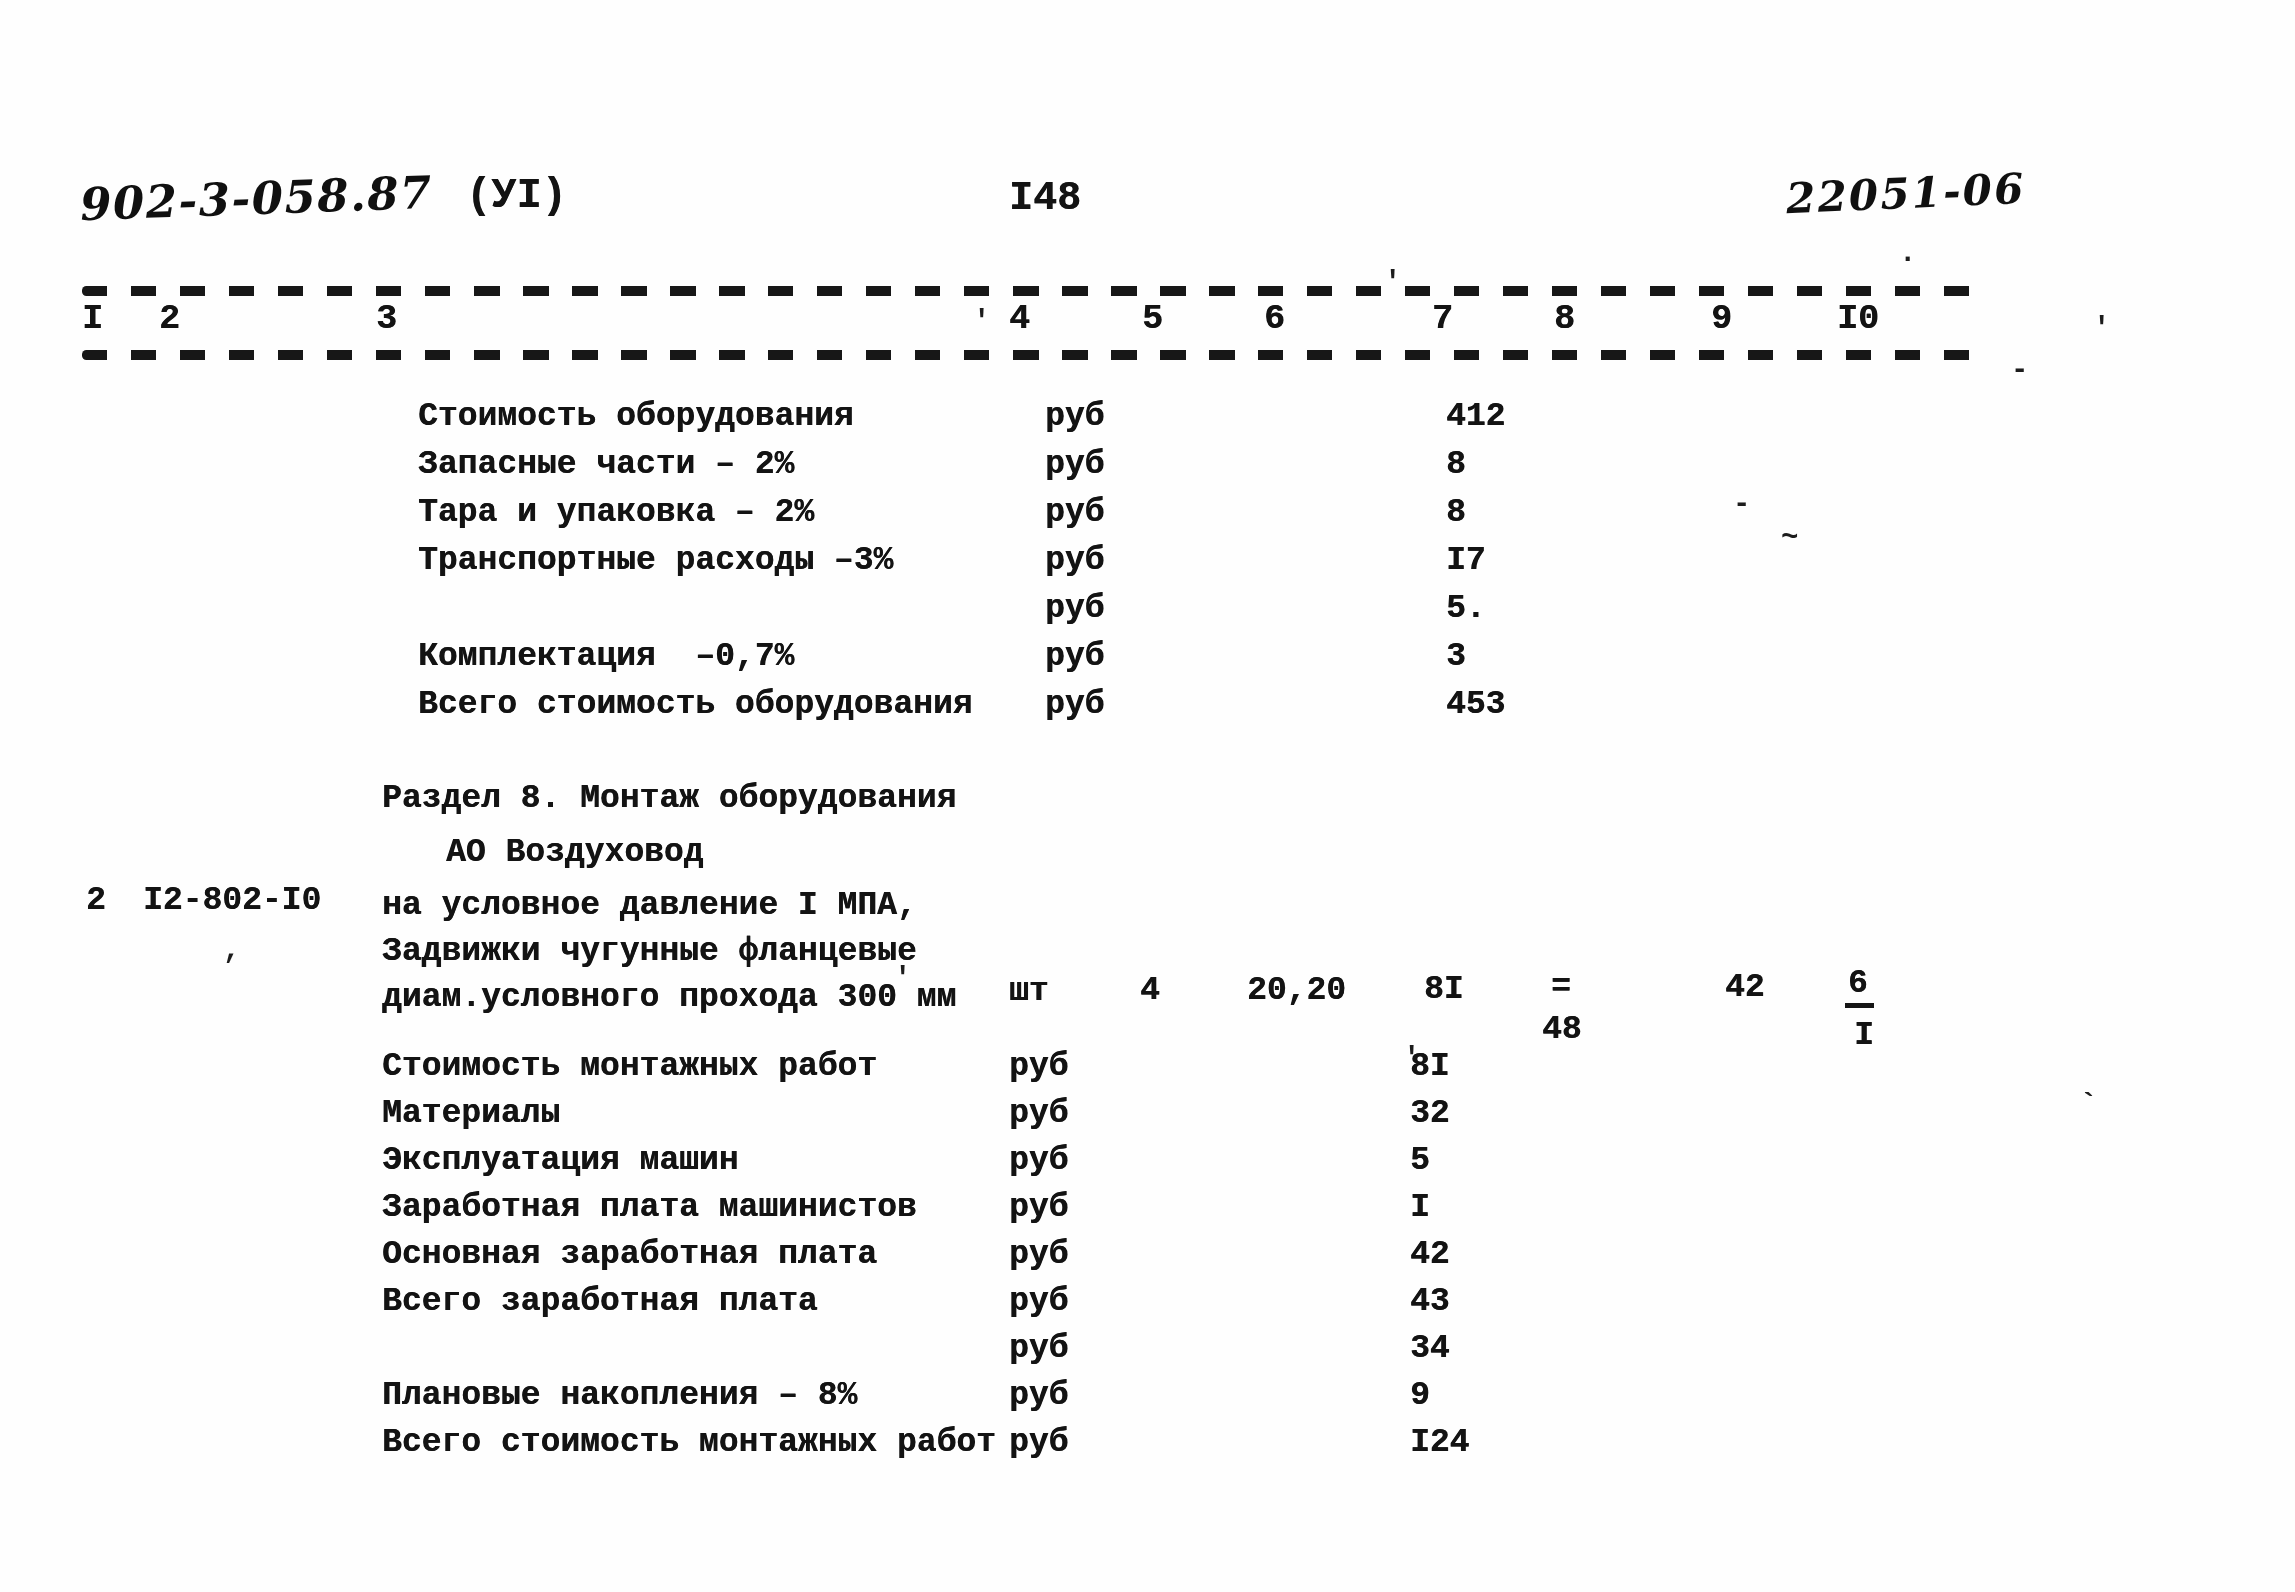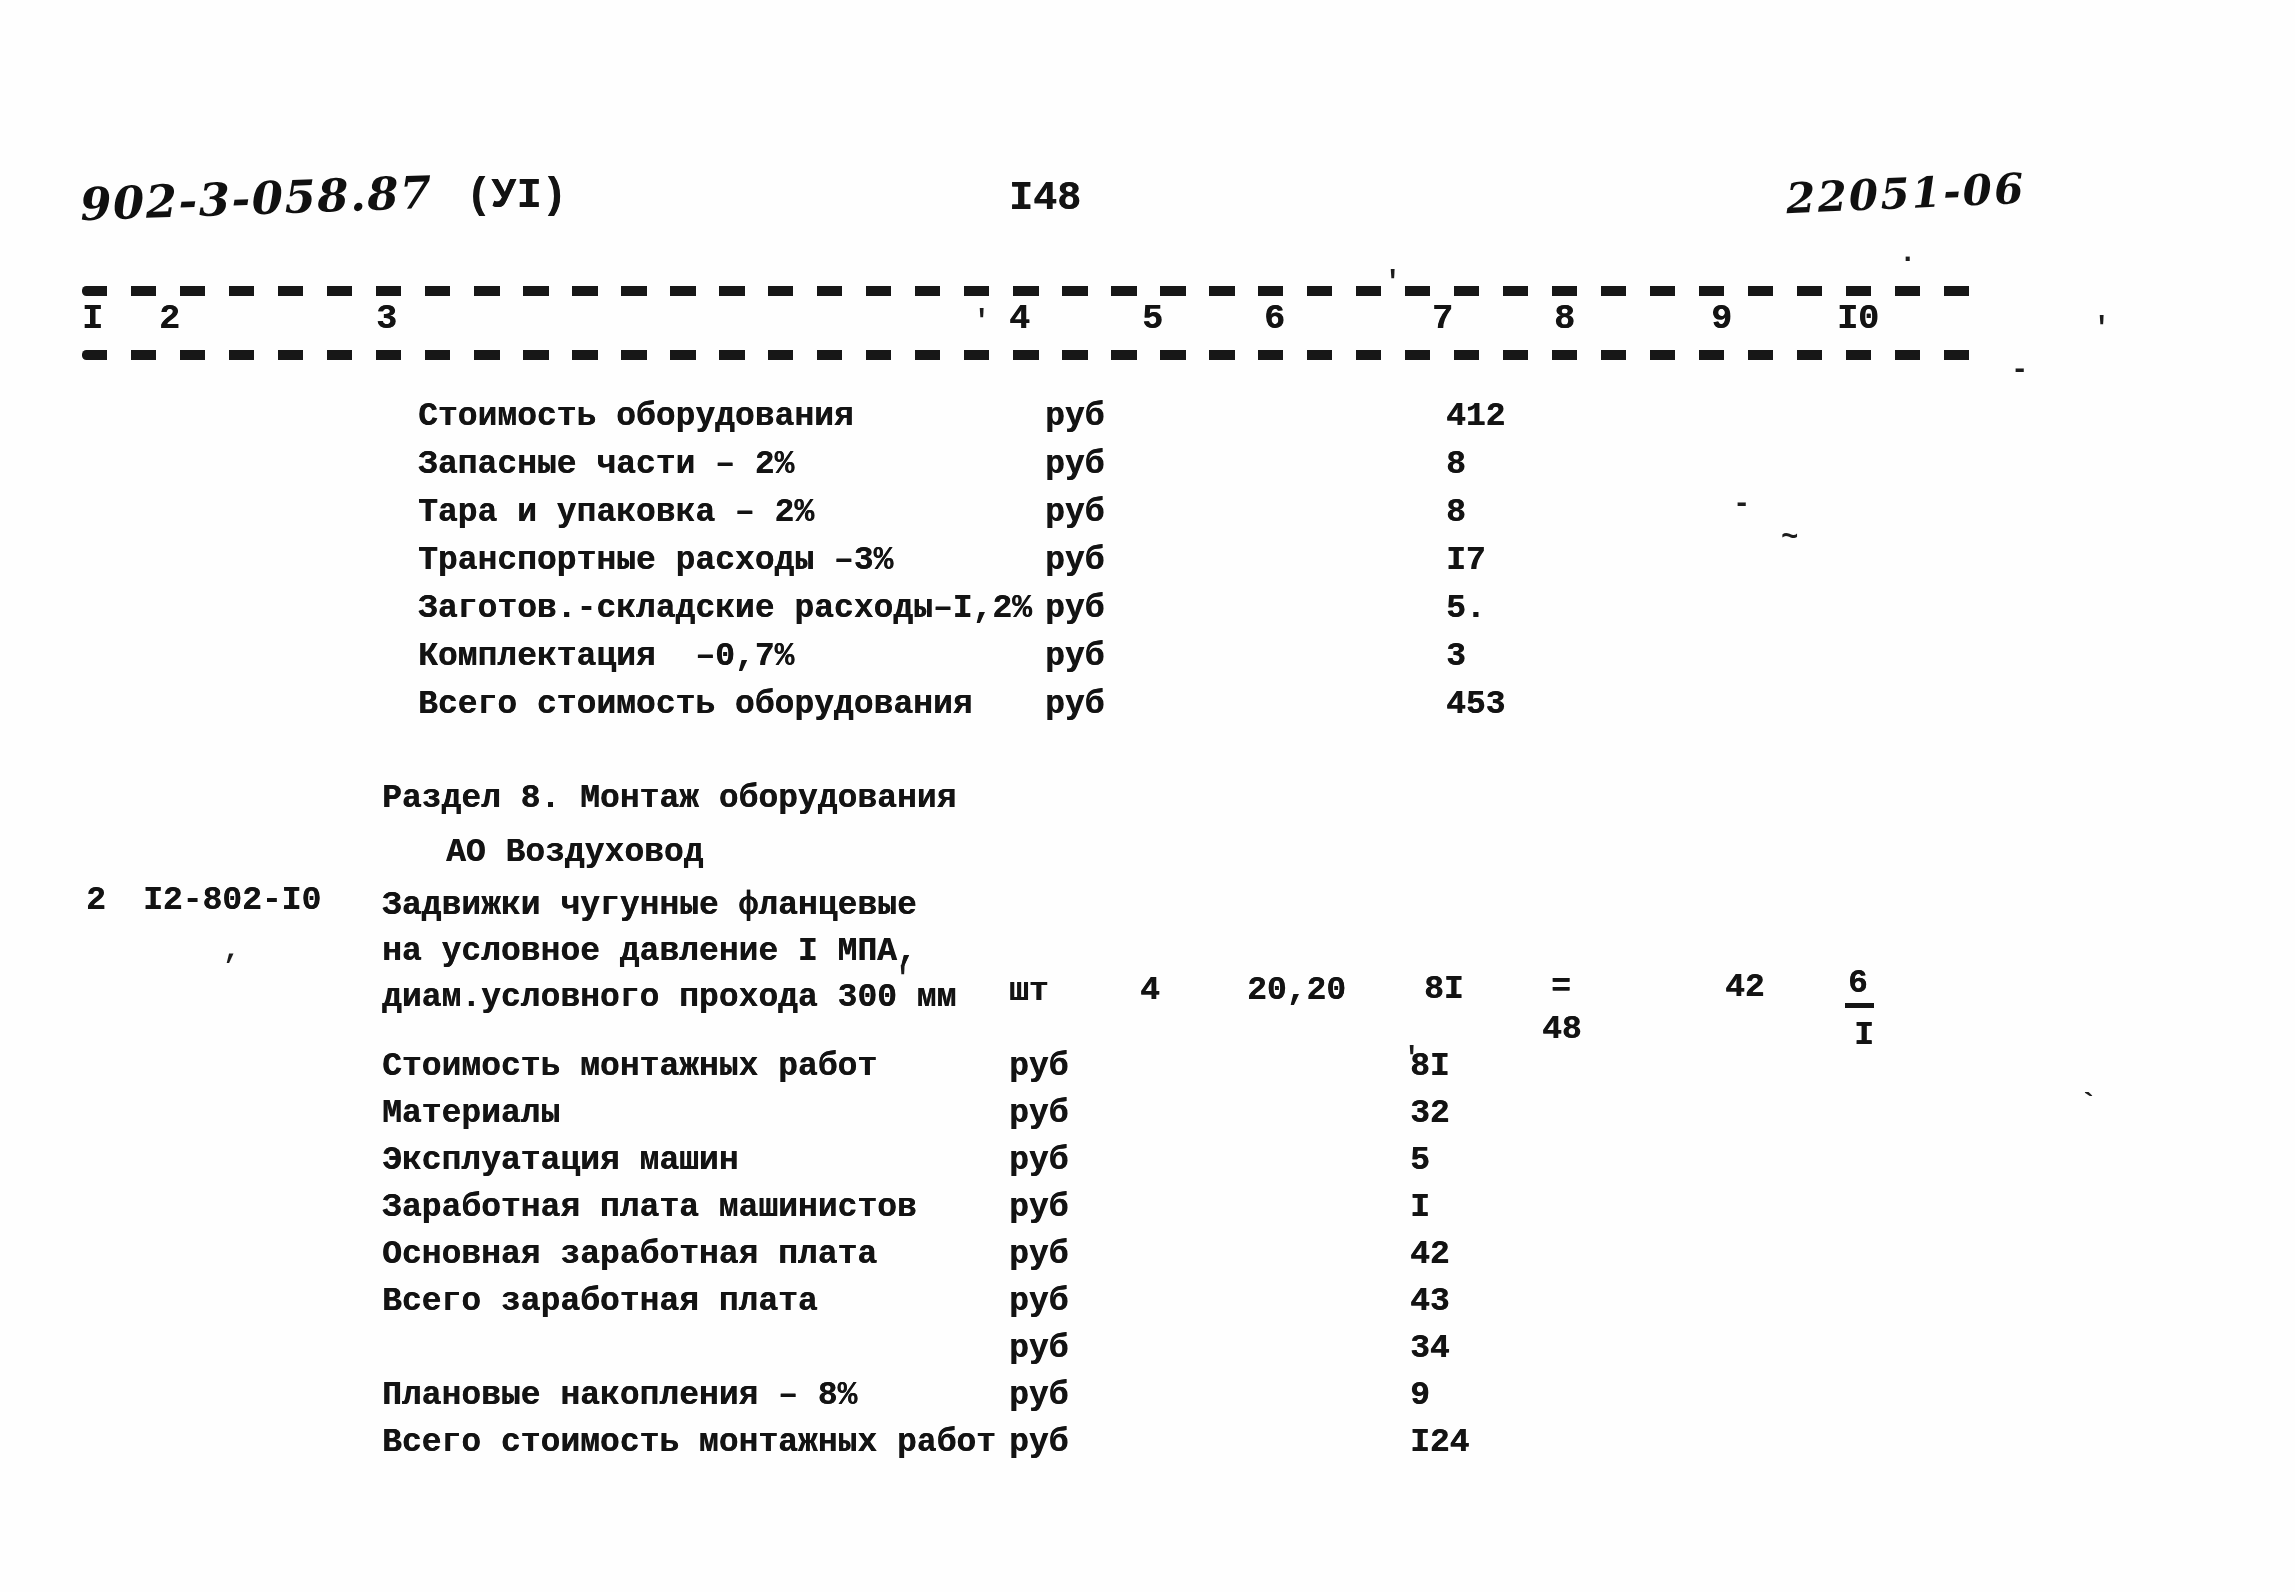--- a/index.html
+++ b/index.html
@@ -125,42 +125,41 @@
         <span class="lbl">Тара и упаковка – 2%</span>
         <span class="unit">руб</span>
         <span class="val">8</span>
       </div>
       <div class="row">
         <span class="lbl">Транспортные расходы –3%</span>
         <span class="unit">руб</span>
         <span class="val">I7</span>
       </div>
       <div class="row">
-        <span class="lbl">Заготов.-складские расходы–I,2%</span>
         <span class="unit">руб</span>
         <span class="val">5.</span>
       </div>
       <div class="row">
         <span class="lbl">Комплектация  –0,7%</span>
         <span class="unit">руб</span>
         <span class="val">3</span>
       </div>
       <div class="row">
         <span class="lbl">Всего стоимость оборудования</span>
         <span class="unit">руб</span>
         <span class="val">453</span>
       </div>
     </div>
 
   <div class="typed sec-title">Раздел 8. Монтаж оборудования</div>
   <div class="typed sec-sub">АО Воздуховод</div>
 
   <div class="typed item-num">2</div>
   <div class="typed item-code">I2-802-I0</div>
-  <div class="typed item-name" id="item-name"><div>Задвижки чугунные фланцевые</div><div>на условное давление I МПА,</div><div>диам.условного прохода 300 мм</div></div>
+  <div class="typed item-name" id="item-name"><div>на условное давление I МПА,</div><div>Задвижки чугунные фланцевые</div><div>диам.условного прохода 300 мм</div></div>
   <div class="typed item-unit">шт</div>
   <div class="typed item-qty">4</div>
   <div class="typed item-price">20,20</div>
   <div class="typed item-col7">8I</div>
   <div class="typed item-col8-top">=</div>
   <div class="typed item-col8-bottom">48</div>
   <div class="typed item-col9">42</div>
   <div class="typed item-col10-top">6</div>
   <div class="typed item-col10-bottom">I</div>
 

